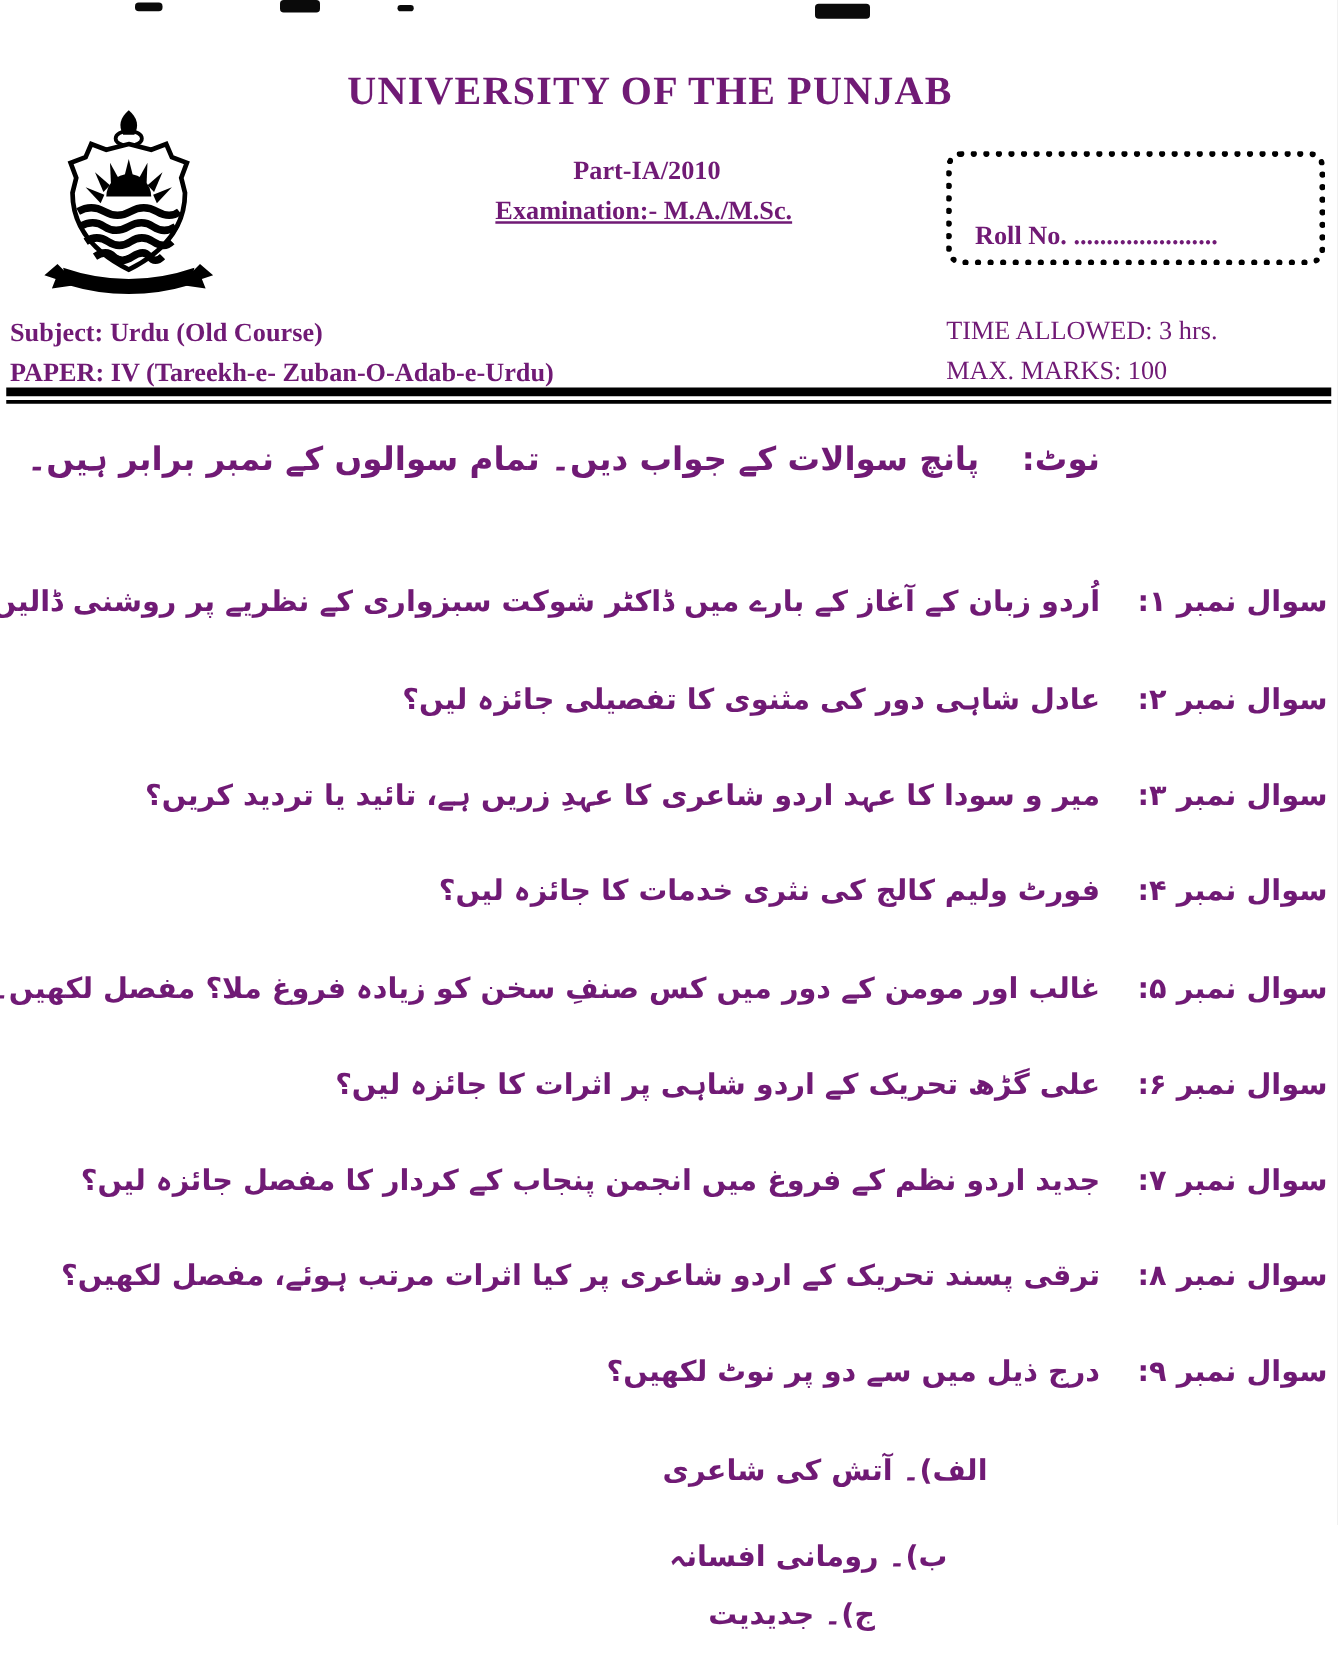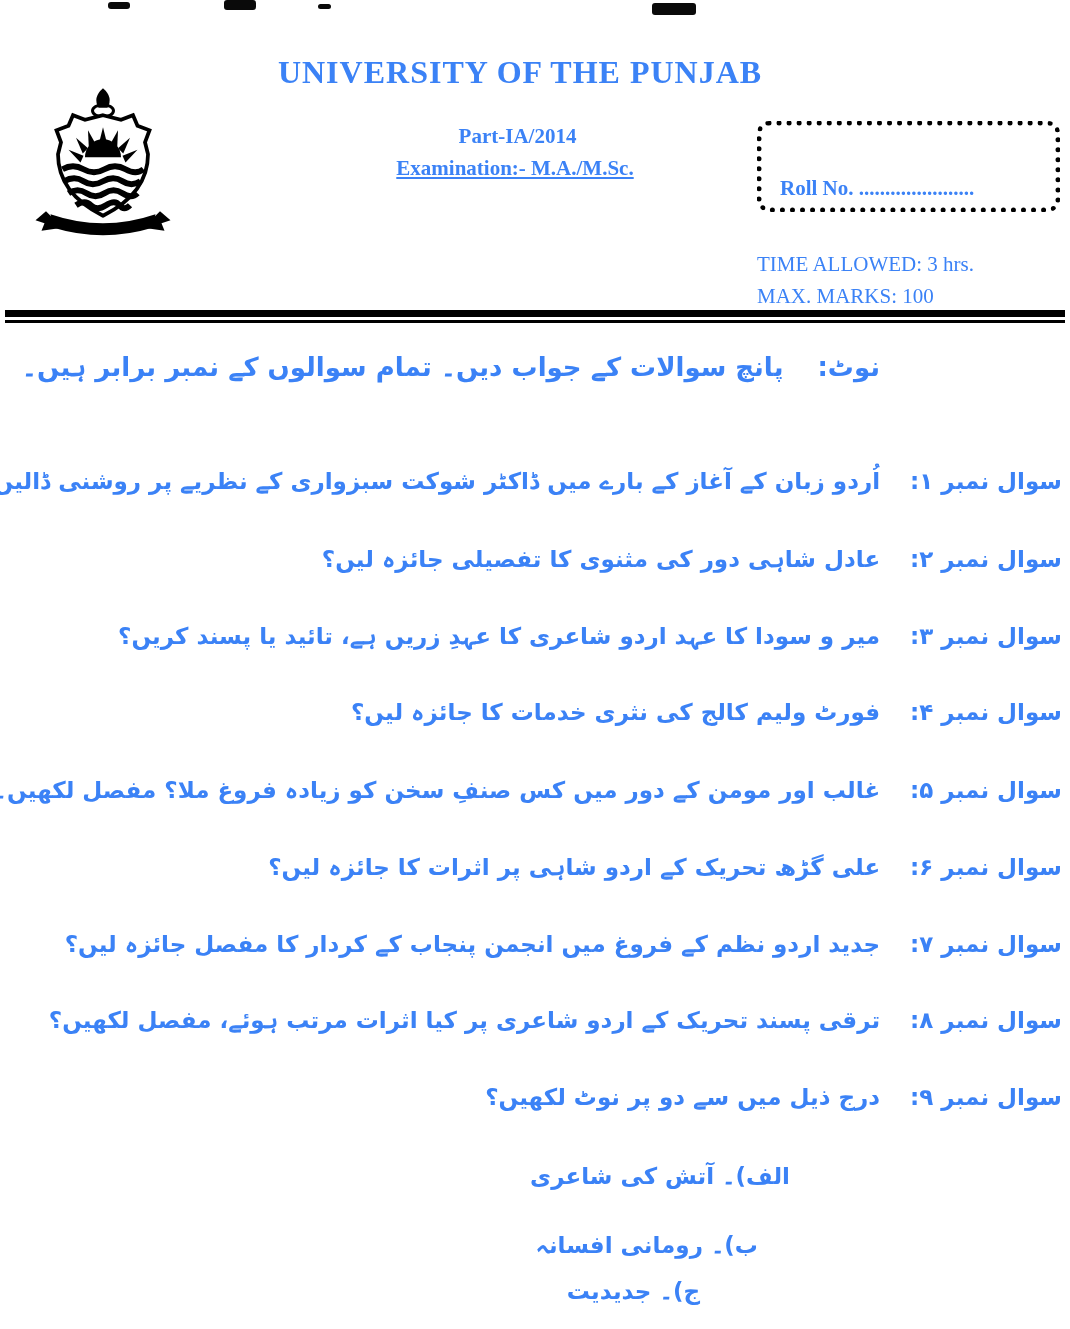--- a/index.html
+++ b/index.html
@@ -2,21 +2,21 @@
 <html><head>
 <meta charset="utf-8">
 <style>
   html,body{margin:0;padding:0;background:#e8e8e8;}
   .page{
     position:relative;
     width:1070px;height:1329px;
     background:#ffffff;
     overflow:hidden;
     font-family:"Liberation Serif", serif;
-    color:#3b82f6;
+    color:#701a75;
   }
   
   .smudge{position:absolute;background:#0a0a0a;border-radius:3px;}
   
   .uni-title{
     position:absolute;left:200px;top:54px;width:640px;
     text-align:center;font-size:32px;font-weight:bold;
     letter-spacing:1px;white-space:nowrap;
   }
   .logo{position:absolute;left:28px;top:88px;width:150px;height:152px;}
@@ -103,29 +103,33 @@
       <path d="M12 82 l-7 6 6 2 -2 5 14 -2 z" fill="#000"></path>
       <path d="M88 82 l7 6 -6 2 2 5 -14 -2 z" fill="#000"></path>
       <path d="M15 84 q35 12 70 0 l-2 9 q-33 10 -66 0 z" fill="#000"></path>
     </svg>
   </div>
 
   <div class="uni-title">UNIVERSITY OF THE PUNJAB</div>
 
   <div class="part-line">
     <span>Part-I</span>
-    <span>A/2014</span>
+    <span>A/2010</span>
   </div>
 
   <div class="exam-line">Examination:- M.A./M.Sc.</div>
 
   <div class="rollno-box">
     <div class="rollno-text">Roll No. ......................</div>
   </div>
 
+  <div class="subject-block">
+    <div>Subject: Urdu (Old Course)</div>
+    <div>PAPER: IV (Tareekh-e- Zuban-O-Adab-e-Urdu)</div>
+  </div>
 
   <div class="marks-block">
     <div>TIME ALLOWED: 3 hrs.</div>
     <div>MAX. MARKS: 100</div>
   </div>
 
   <div class="rule rule-a"></div>
   <div class="rule rule-b"></div>
 
   <div class="note-row urdu">
@@ -136,21 +140,21 @@
   <div class="q-row urdu" style="top:468px;">
     <span class="q-label">سوال نمبر ۱:</span>
     <span>اُردو زبان کے آغاز کے بارے میں ڈاکٹر شوکت سبزواری کے نظریے پر روشنی ڈالیں؟</span>
   </div>
   <div class="q-row urdu" style="top:546px;">
     <span class="q-label">سوال نمبر ۲:</span>
     <span>عادل شاہی دور کی مثنوی کا تفصیلی جائزہ لیں؟</span>
   </div>
   <div class="q-row urdu" style="top:623px;">
     <span class="q-label">سوال نمبر ۳:</span>
-    <span>میر و سودا کا عہد اردو شاعری کا عہدِ زریں ہے، تائید یا پسند کریں؟</span>
+    <span>میر و سودا کا عہد اردو شاعری کا عہدِ زریں ہے، تائید یا تردید کریں؟</span>
   </div>
   <div class="q-row urdu" style="top:699px;">
     <span class="q-label">سوال نمبر ۴:</span>
     <span>فورٹ ولیم کالج کی نثری خدمات کا جائزہ لیں؟</span>
   </div>
   <div class="q-row urdu" style="top:777px;">
     <span class="q-label">سوال نمبر ۵:</span>
     <span>غالب اور مومن کے دور میں کس صنفِ سخن کو زیادہ فروغ ملا؟ مفصل لکھیں۔</span>
   </div>
   <div class="q-row urdu" style="top:854px;">

